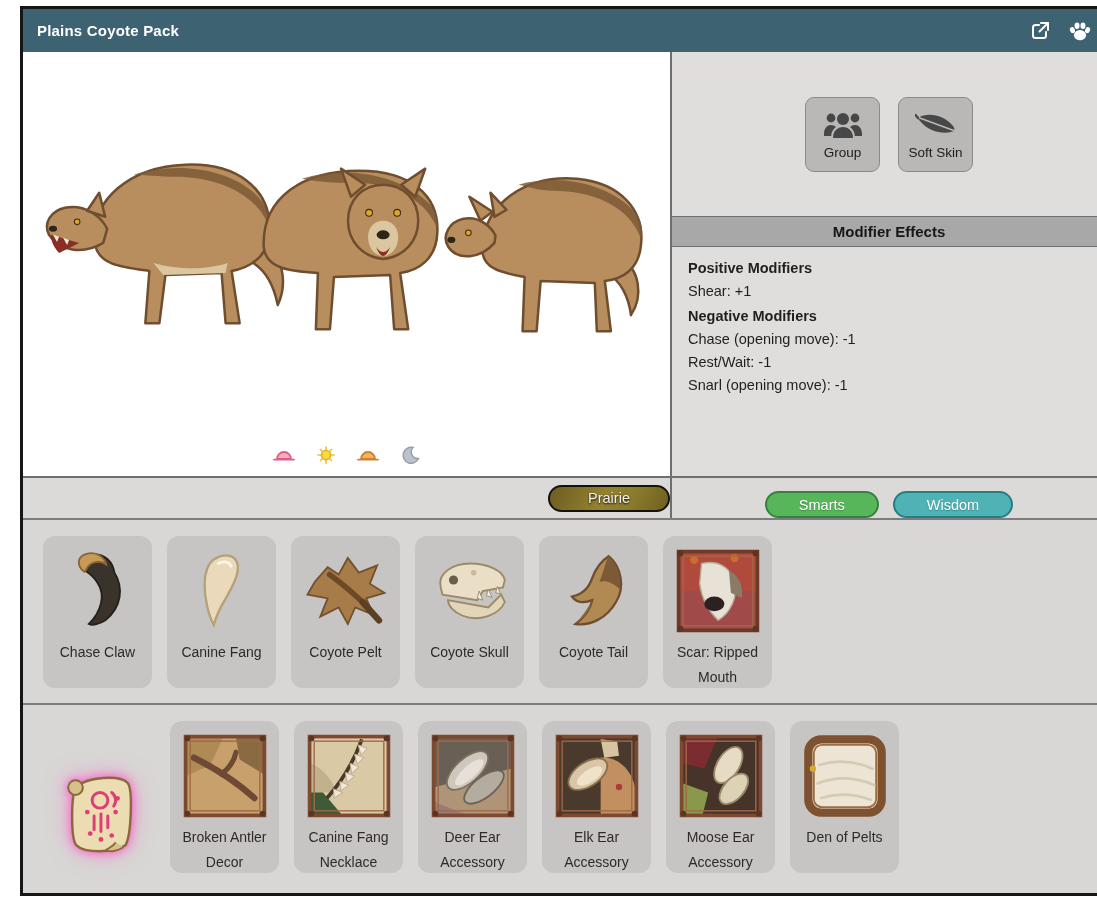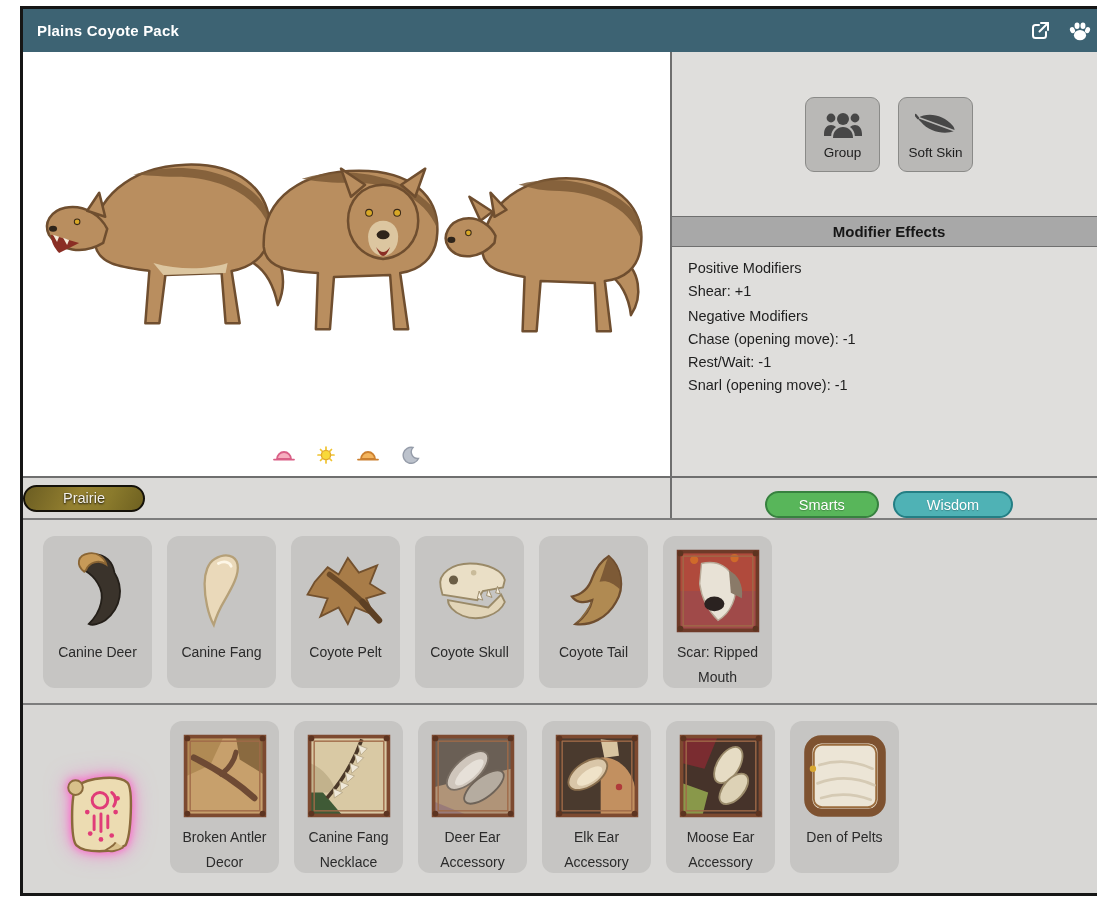--- a/index.html
+++ b/index.html
@@ -29,28 +29,28 @@
                   display:flex; align-items:center; justify-content:center;
                   font-size:15px; font-weight:bold; color:#161616; flex:0 0 auto; }
   .panel-header.mid { border-top:1px solid #6f6f6f; }
   .traits-area { height:164px; display:flex; align-items:center; justify-content:center;
                  gap:18px; flex:0 0 auto; }
   .trait-btn { width:75px; height:75px; background:#b9b8b6; border:1.5px solid #8a8a88;
                border-radius:9px; display:flex; flex-direction:column; align-items:center;
                justify-content:center; gap:5px; cursor:pointer; }
   .trait-btn .t-label { font-size:13.5px; color:#1c1c1c; }
   .modifiers { padding:13px 16px; font-size:14.5px; color:#1f1f1f; }
-  .mod-head { font-weight:normal; margin:9px 0 3px; }
+  .mod-head { font-weight:bold; margin:9px 0 3px; }
   .mod-head:first-child { margin-top:0; }
   .mod-line { margin:7px 0; }
 
   
   .biome-strip { height:42px; display:flex; border-bottom:2px solid #7d7d7d; flex:0 0 auto; background:#dbdad8; }
   .biome-left { flex:0 0 649px; border-right:2px solid #6f6f6f; display:flex;
-                align-items:center; justify-content:flex-start; }
+                align-items:center; justify-content:flex-end; }
   .biome-right { flex:1; display:flex; align-items:flex-end; justify-content:center; gap:14px; }
   .pill { height:27px; border-radius:14px; display:flex; align-items:center; justify-content:center;
           font-size:14.5px; color:#fff; cursor:pointer; }
   .pill-prairie { padding:0 24px; min-width:122px;
           background:linear-gradient(115deg,#6b5d22 0%,#958130 45%,#8a7a2c 70%,#6e6020 100%);
           border:2.5px solid #15120a; color:#f3f0e9; text-shadow:0 1px 2px #000; }
   .pill-smarts { padding:0 32px; background:#58b65a; border:2px solid #37813f; text-shadow:0 1px 1px rgba(0,0,0,.25); }
   .pill-wisdom { padding:0 32px; background:#4fb2b5; border:2px solid #247e84; text-shadow:0 1px 1px rgba(0,0,0,.25); }
 
   
@@ -221,21 +221,21 @@
 
   <div class="drops-section">
 
     <div class="card">
       <span class="thumb">
         <svg width="88" height="88" viewBox="0 0 96 96">
           <path d="M34,26 C26,16 32,8 44,8 C56,8 64,16 66,28 C76,44 74,66 56,80 C50,84 42,86 38,84 C52,70 56,52 48,40 C44,33 39,29 34,26 Z" fill="#3a332b" stroke="#241f19" stroke-width="2"></path>
           <path d="M33,27 C24,20 25,9 38,7 C47,5.5 55,11 57,19 C49,13 38,17 35,25 Z" fill="#c79a58" stroke="#8a6534" stroke-width="2"></path>
         </svg>
       </span>
-      <span class="c-label">Canine Deer</span>
+      <span class="c-label">Chase Claw</span>
     </div>
 
     <div class="card">
       <span class="thumb">
         <svg width="88" height="88" viewBox="0 0 96 96">
           <path d="M40,13 C52,6 63,9 65,19 C67,30 59,44 51,58 C45,68 41,78 39,85 C33,74 29,56 29,40 C29,28 33,17 40,13 Z" fill="#ead9ba" stroke="#b5a078" stroke-width="2.5"></path>
           <path d="M44,18 C50,15 56,16 58,21" fill="none" stroke="#fdf6e6" stroke-width="3" stroke-linecap="round"></path>
         </svg>
       </span>
       <span class="c-label">Canine Fang</span>

